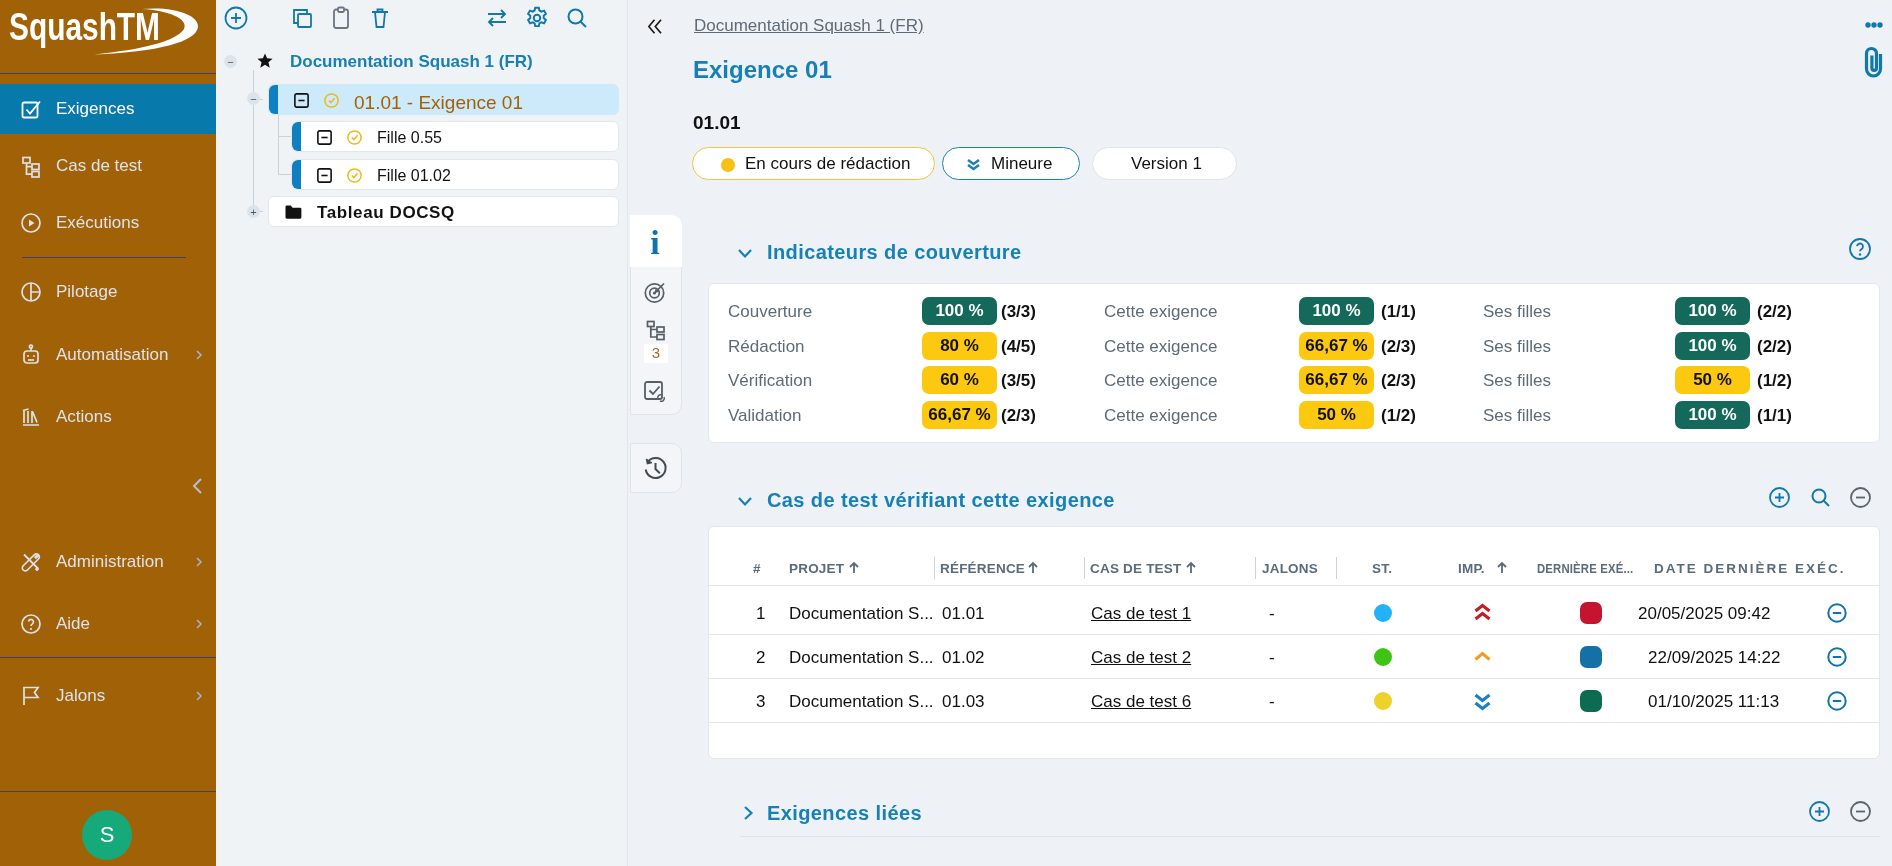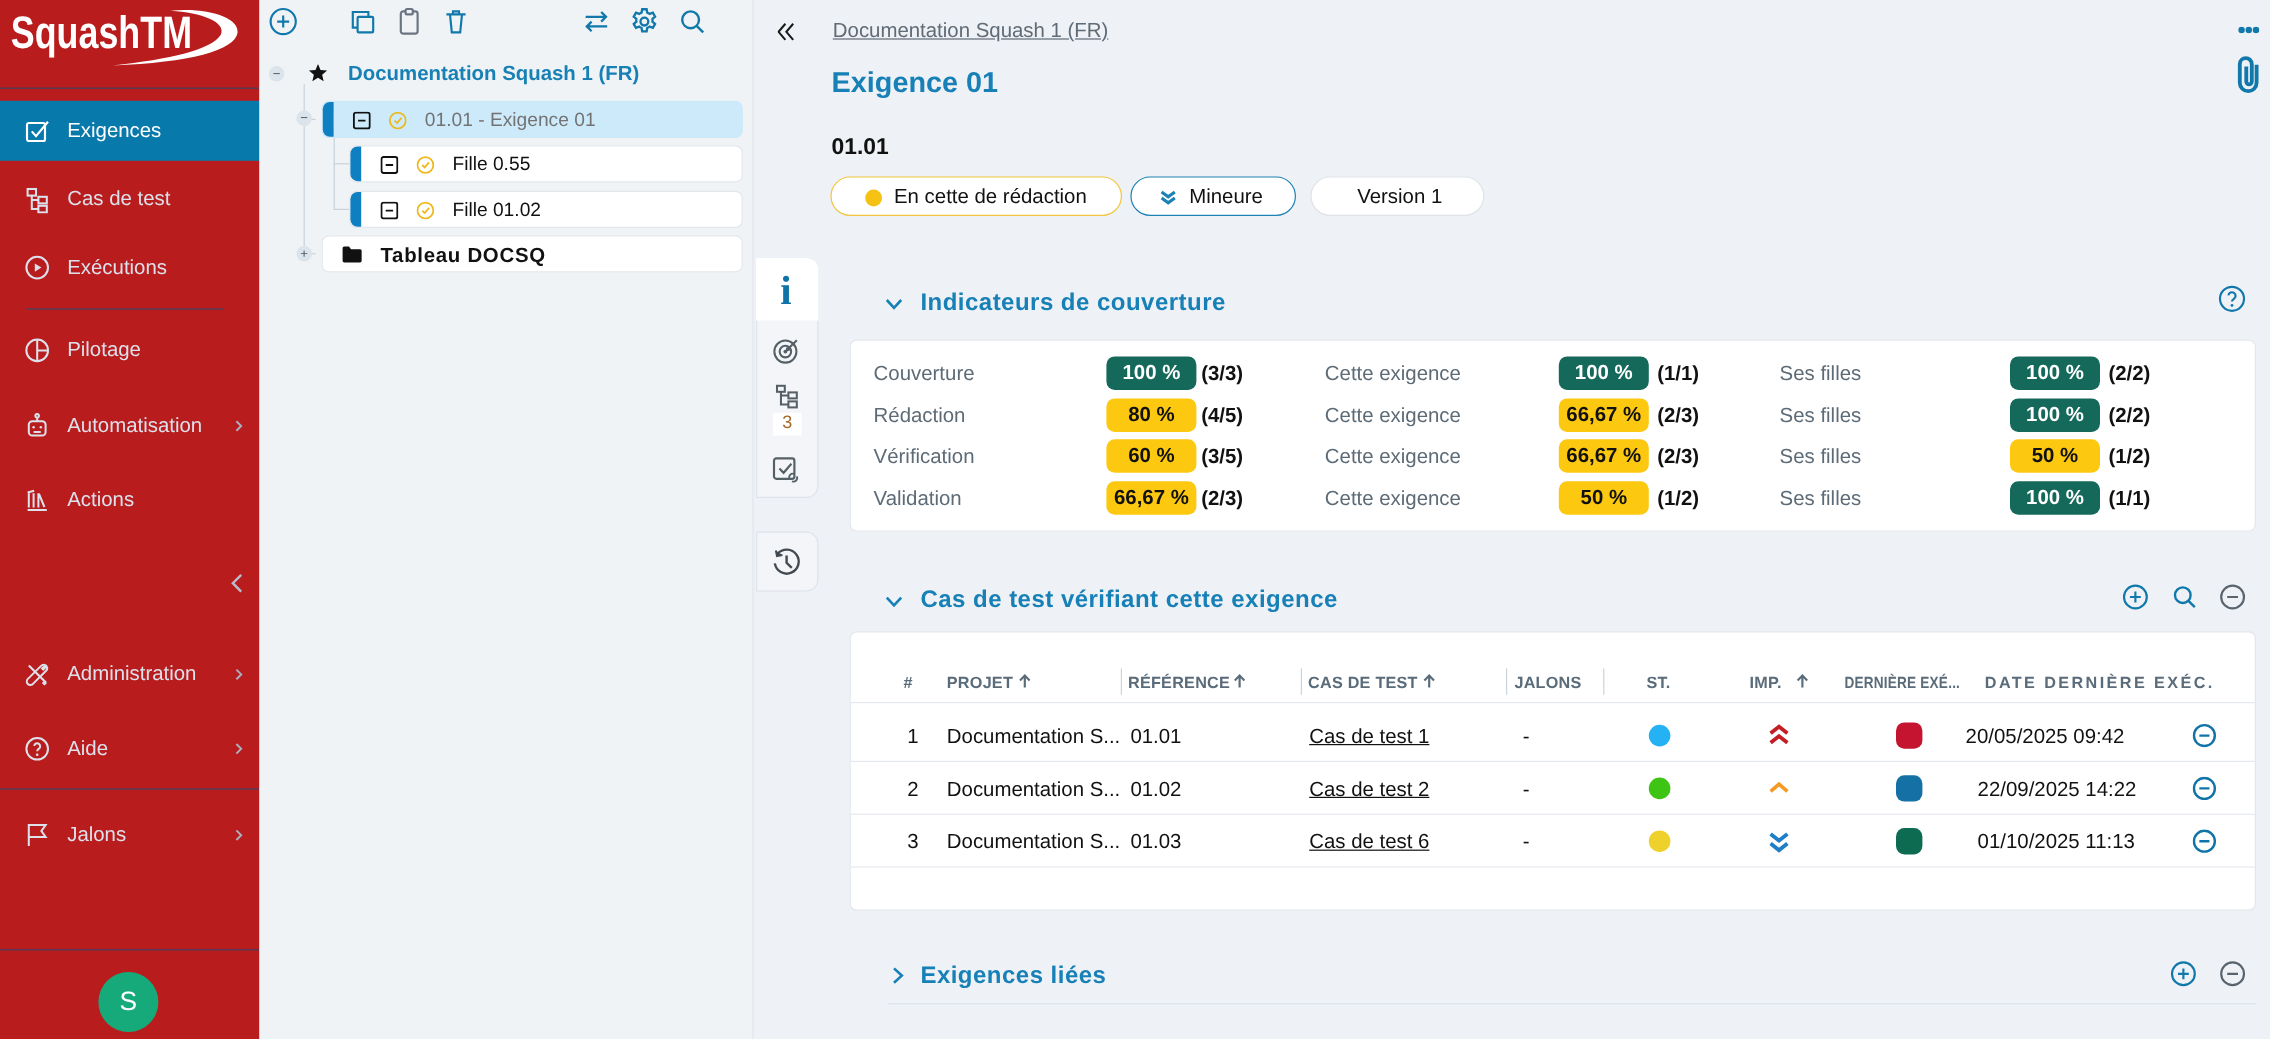--- a/index.html
+++ b/index.html
@@ -1,19 +1,19 @@
 <!DOCTYPE html>
 <html><head>
 <meta charset="utf-8">
 <style>
 * { margin:0; padding:0; box-sizing:border-box; }
 html,body { width:1892px; height:866px; overflow:hidden; font-family:"Liberation Sans", sans-serif; background:#eef1f5; }
 .abs { position:absolute; }
 
-#sidebar { position:absolute; left:0; top:0; width:248px; height:866px; background:#b91c1c; }
+#sidebar { position:absolute; left:0; top:0; width:248px; height:866px; background:#a16207; }
 #sidebar .sep { position:absolute; left:0; width:216px; height:1px; background:#3e4363; }
 .mi { position:absolute; left:0; width:216px; height:50px; color:#dde1ec; font-size:17px; display:flex; align-items:center; }
 .mi svg { position:absolute; left:19px; width:24px; height:24px; }
 .mi span { position:absolute; left:56px; }
 .mi .chev { position:absolute; left:194px; top:50%; transform:translateY(-50%); width:10px; height:10px; }
 .mi.active { background:#0879ab; color:#fff; }
 
 #tree { position:absolute; left:216px; top:0; width:412px; height:866px; background:#f0f3f6; border-right:1px solid #e2e6ec; }
 .tbi { position:absolute; top:5px; width:26px; height:26px; }
 .card { position:absolute; background:#fff; border:1px solid #e3e7ec; border-radius:6px; }
@@ -180,21 +180,21 @@
   <div class="card" style="left:52px;top:84px;width:351px;height:31px;background:#cdeafa;border-color:#cdeafa">
     <div class="leftbar"></div>
     <svg class="abs" style="left:25px;top:8px" width="15" height="15" viewBox="0 0 17 17" fill="none" stroke="#111" stroke-width="1.8">
         <rect x="1" y="1" width="15" height="15" rx="2"></rect>
         <path d="M5 8.5 H 12"></path>
       </svg>
     <svg class="abs" style="left:55px;top:8px" width="15" height="15" viewBox="0 0 17 17" fill="none" stroke="#edb91d" stroke-width="1.7">
         <circle cx="8.5" cy="8.5" r="7.5"></circle>
         <path d="M5.5 8.5 L7.8 10.8 L12 6"></path>
       </svg>
-    <div class="abs" style="left:85px;top:7px;font-size:16px;color:#737373">01.01 - Exigence 01</div>
+    <div class="abs" style="left:85px;top:7px;font-size:19px;color:#a16207">01.01 - Exigence 01</div>
   </div>
   <div class="toggle" style="left:31px;top:92px">−</div>
 
   <div class="card" style="left:75px;top:121px;width:328px;height:31px">
     <div class="leftbar"></div>
     <svg class="abs" style="left:25px;top:8px" width="15" height="15" viewBox="0 0 17 17" fill="none" stroke="#111" stroke-width="1.8">
         <rect x="1" y="1" width="15" height="15" rx="2"></rect>
         <path d="M5 8.5 H 12"></path>
       </svg>
     <svg class="abs" style="left:55px;top:8px" width="15" height="15" viewBox="0 0 17 17" fill="none" stroke="#edb91d" stroke-width="1.7">
@@ -238,21 +238,21 @@
       <circle cx="3" cy="3" r="2.7" fill="#1178ab"></circle>
       <circle cx="9" cy="3" r="2.7" fill="#1178ab"></circle>
       <circle cx="15" cy="3" r="2.7" fill="#1178ab"></circle>
     </svg>
   <svg class="abs" style="left:1232px;top:45px" width="24" height="34" viewBox="0 0 24 34" fill="none" stroke="#1178ab" stroke-width="3.2">
       <path d="M19.5 9 V 24 a7 7 0 0 1 -14 0 V 8.5 a5 5 0 0 1 10 0 V 23 a2.3 2.3 0 0 1 -4.6 0 V 10.5"></path>
     </svg>
 
   <div class="pill" style="left:63px;width:243px;border:1.5px solid #f0c63e;">
     <div style="position:absolute;left:28px;top:9.5px;width:14px;height:14px;border-radius:50%;background:#f5c113"></div>
-    <span style="position:absolute;left:52px">En cette de rédaction</span>
+    <span style="position:absolute;left:52px">En cours de rédaction</span>
   </div>
   <div class="pill" style="left:313px;width:138px;border:1.5px solid #1c82b5;">
     <svg style="position:absolute;left:22px;top:8px" width="17" height="17" viewBox="0 0 17 17" fill="none" stroke="#1c82b5" stroke-width="2.6">
         <path d="M3 4 L8.5 8 L14 4 M3 9 L8.5 13 L14 9"></path>
       </svg>
     <span style="position:absolute;left:48px">Mineure</span>
   </div>
   <div class="pill" style="left:463px;width:145px;border:1.5px solid #dfe3e8;">
     <span style="position:absolute;left:38px">Version 1</span>
   </div>

